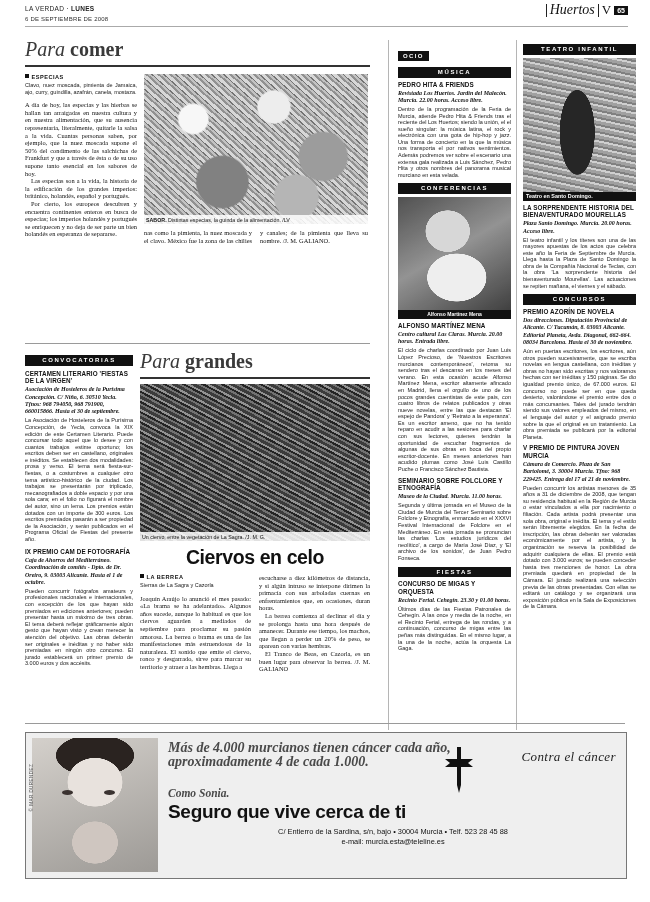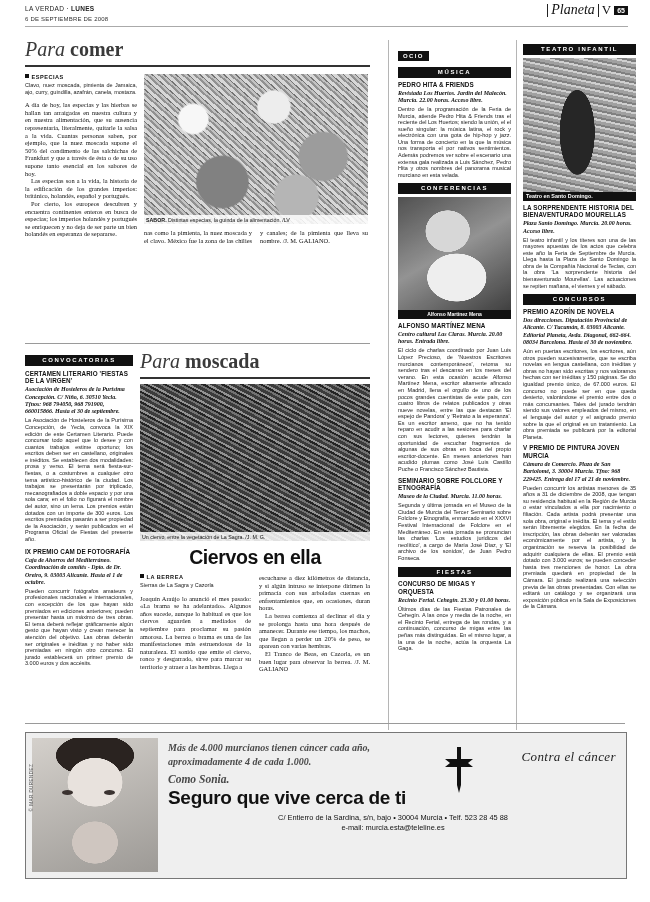--- a/index.html
+++ b/index.html
@@ -84,22 +84,22 @@
   .ad-photo .face{position:absolute;inset:0;
      background:
        radial-gradient(ellipse 36% 30% at 50% 33%, #e8e2dd 0 60%, rgba(0,0,0,0) 61%),
        radial-gradient(ellipse 44% 22% at 50% 13%, #2a2320 0 70%, rgba(0,0,0,0) 71%),
        radial-gradient(ellipse 30% 26% at 50% 78%, #cfc6c0 0 60%, rgba(0,0,0,0) 61%),
        linear-gradient(160deg,#d4d0cb,#9d9a96);}
   .ad-photo .eye{position:absolute;width:11px;height:5px;border-radius:50%;background:#3a3230;}
   .ad-credit{position:absolute;left:-18px;top:52px;transform:rotate(-90deg);
      font-family:"Liberation Sans",sans-serif;font-size:4.6px;color:#555;letter-spacing:.4px;white-space:nowrap;}
   .ad-body{position:absolute;left:142px;top:8px;right:8px;}
-  .ad-l1{font-family:"Liberation Serif",serif;font-style:italic;font-weight:bold;font-size:10px;color:#4a4a4a;line-height:14px;}
-  .ad-l3{font-family:"Liberation Serif",serif;font-style:italic;font-weight:bold;font-size:11.5px;color:#4a4a4a;margin-top:4px;}
+  .ad-l1{font-family:"Liberation Serif",serif;font-style:italic;font-weight:bold;font-size:14px;color:#4a4a4a;line-height:14px;}
+  .ad-l3{font-family:"Liberation Serif",serif;font-style:italic;font-weight:bold;font-size:11.5px;color:#4a4a4a;margin-top:18px;}
   .ad-big{font-family:"Liberation Sans",sans-serif;font-weight:bold;font-size:19px;color:#111;margin-top:2px;letter-spacing:-.3px;}
   .ad-big2{font-family:"Liberation Serif",serif;font-style:italic;font-weight:bold;font-size:20px;color:#111;text-align:right;margin-top:2px;padding-right:4px;}
   .ad-addr{font-family:"Liberation Sans",sans-serif;font-size:7.4px;color:#111;text-align:center;margin-top:4px;}
   .ad-mail{font-family:"Liberation Sans",sans-serif;font-size:7.4px;color:#111;text-align:center;margin-top:1px;}
   .ad-logo{position:absolute;right:10px;top:18px;width:150px;text-align:right;}
   .ad-logo .word{font-family:"Liberation Sans",sans-serif;font-weight:bold;font-size:31px;letter-spacing:-1.5px;color:#111;line-height:30px;}
   .ad-logo .sub{font-family:"Liberation Serif",serif;font-style:italic;font-size:13px;color:#222;margin-top:-2px;letter-spacing:.4px;}
   .cross{position:absolute;right:152px;top:14px;width:30px;height:46px;}
 
   .sep-h{position:absolute;background:#9a9a9a;height:1px;}
@@ -113,21 +113,21 @@
     <div class="mh-left">
       <div class="mh-l1">
         <span>LA VERDAD</span>
         <span>·</span>
         <b>LUNES</b>
       </div>
       <div class="mh-l2">6 DE SEPTIEMBRE DE 2008</div>
     </div>
     <div class="mh-right">
       <span class="mh-rule"></span>
-      <span class="mh-agenda">Planeta</span>
+      <span class="mh-agenda">Huertos</span>
       <span class="mh-rule"></span>
       <span class="mh-v">V</span>
       <span class="mh-pg">65</span>
     </div>
     <div class="mh-hr"></div>
   </div>
 
   <div class="vdivide" style="left:388px;top:40px;height:690px;"></div>
   <div class="vdivide" style="left:516px;top:40px;height:690px;"></div>
   <div class="sep-h" style="left:25px;top:343px;width:345px;"></div>
@@ -177,29 +177,29 @@
     </div>
     <div style="margin-top:5px;">
       <div class="entry-h">IX PREMIO CAM DE FOTOGRAFÍA</div>
       <div class="entry-i" style="margin-top:1.5px;">Caja de Ahorros del Mediterráneo. Coordinación de comités - Dpto. de Dr. Oreiro, 9. 03003 Alicante. Hasta el 1 de octubre.</div>
       <div class="body-s" style="margin-top:1.5px;">Pueden concurrir fotógrafos amateurs y profesionales nacionales e internacionales, con excepción de los que hayan sido premiados en ediciones anteriores; pueden presentar hasta un máximo de tres obras. El tema deberá reflejar gráficamente algún gesto que hayan visto y crean merecer la atención del objetivo. Las obras deberán ser originales e inéditas y no haber sido premiadas en ningún otro concurso. El jurado establecerá un primer premio de 3.000 euros y dos accésits.</div>
     </div>
   </div>
 
   <div class="visit">
     <div class="sec-title">
-      <i>Para </i><b>moscada</b>
+      <i>Para </i><b>grandes</b>
     </div>
     <div class="rule-thick" style="margin-top:4px;"></div>
     <div class="photo" style="width:230px;height:157px;margin-top:5px;">
       <div class="noise" style="background:repeating-linear-gradient(28deg,#2e2e2e 0 3px,#6a6a6a 3px 5px,#151515 5px 7px,#8d8d8d 7px 9px);opacity:.92;"></div>
       <div class="capbar"></div>
       <div class="cap">Un ciervo, entre la vegetación de La Sagra. /J. M. G.</div>
     </div>
-    <div class="hl" style="margin-top:5px;">Ciervos en ella</div>
+    <div class="hl" style="margin-top:5px;">Ciervos en celo</div>
     <div class="two-col" style="margin-top:5px;">
       <div>
         <div class="kicker">
           <span class="sq"></span><span>LA BERREA</span>
         </div>
         <div class="body-s" style="margin-top:2px;">Sierras de La Sagra y Cazorla</div>
         <div class="body-r" style="margin-top:6px;">
           <p class="first">Joaquín Araújo lo anunció el mes pasado: «La brama se ha adelantado». Algunos años sucede, aunque lo habitual es que los ciervos aguarden a mediados de septiembre para proclamar su pasión amorosa. La berrea o brama es una de las manifestaciones más estruendosas de la naturaleza. El sonido que emite el ciervo, ronco y desgarrado, sirve para marcar su territorio y atraer a las hembras. Llega a</p>
         </div>
       </div>

